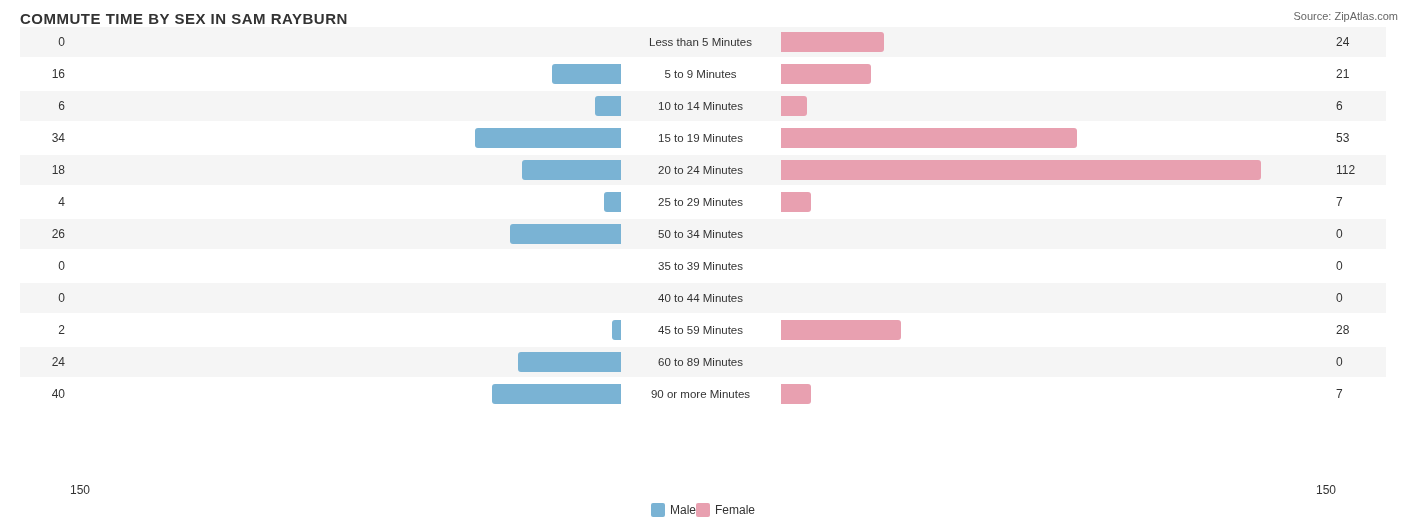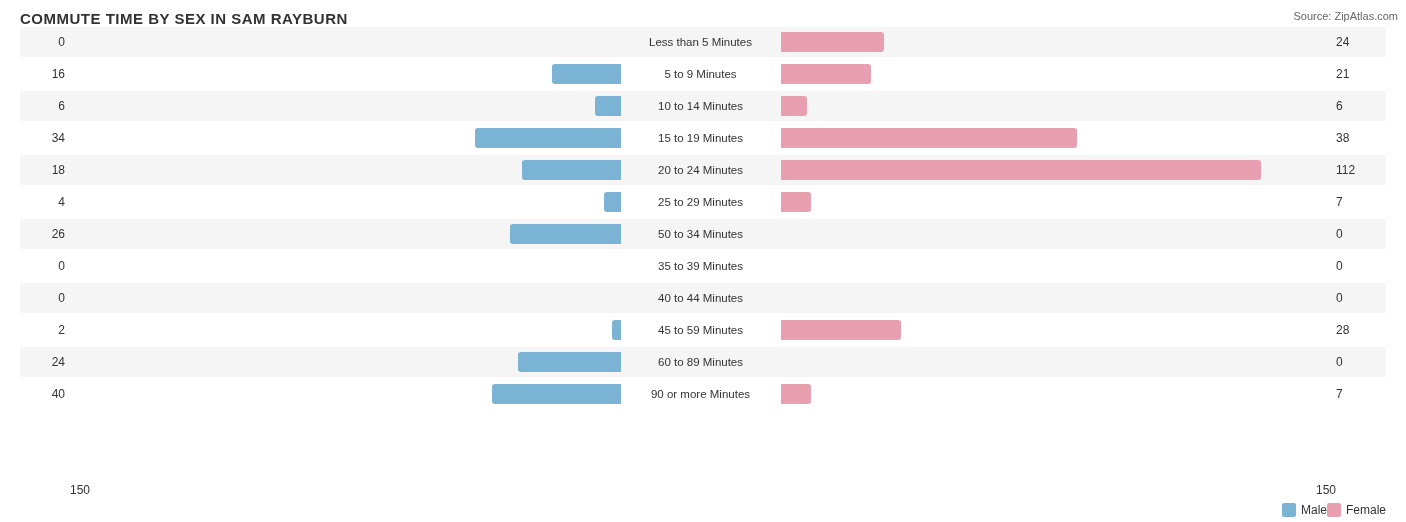--- a/index.html
+++ b/index.html
@@ -109,21 +109,21 @@
     .right-value {
       width: 55px;
       text-align: left;
       font-size: 12px;
       color: #333;
       padding-left: 5px;
       flex-shrink: 0;
     }
     .legend {
       display: flex;
-      justify-content: flex-end;
+      justify-content: center;
       align-items: center;
       margin-top: 6px;
     }
     .legend-item {
       display: flex;
       align-items: center;
       gap: 5px;
       font-size: 12px;
       color: #333;
     }
@@ -206,21 +206,21 @@
       <div class="bar-pair">
         <div class="male-side">
           <div class="bar-male" style="width:146px;"></div>
         </div>
         <div class="label-center">15 to 19 Minutes</div>
         <div class="female-side">
           <div class="bar-female" style="width:296px;"></div>
         </div>
       </div>
     </div>
-    <div class="right-value">38</div>
+    <div class="right-value">53</div>
   </div>
       <div class="row">
     <div class="left-value">18</div>
     <div class="bars-center">
       <div class="bar-pair">
         <div class="male-side">
           <div class="bar-male" style="width:99px;"></div>
         </div>
         <div class="label-center">20 to 24 Minutes</div>
         <div class="female-side">

